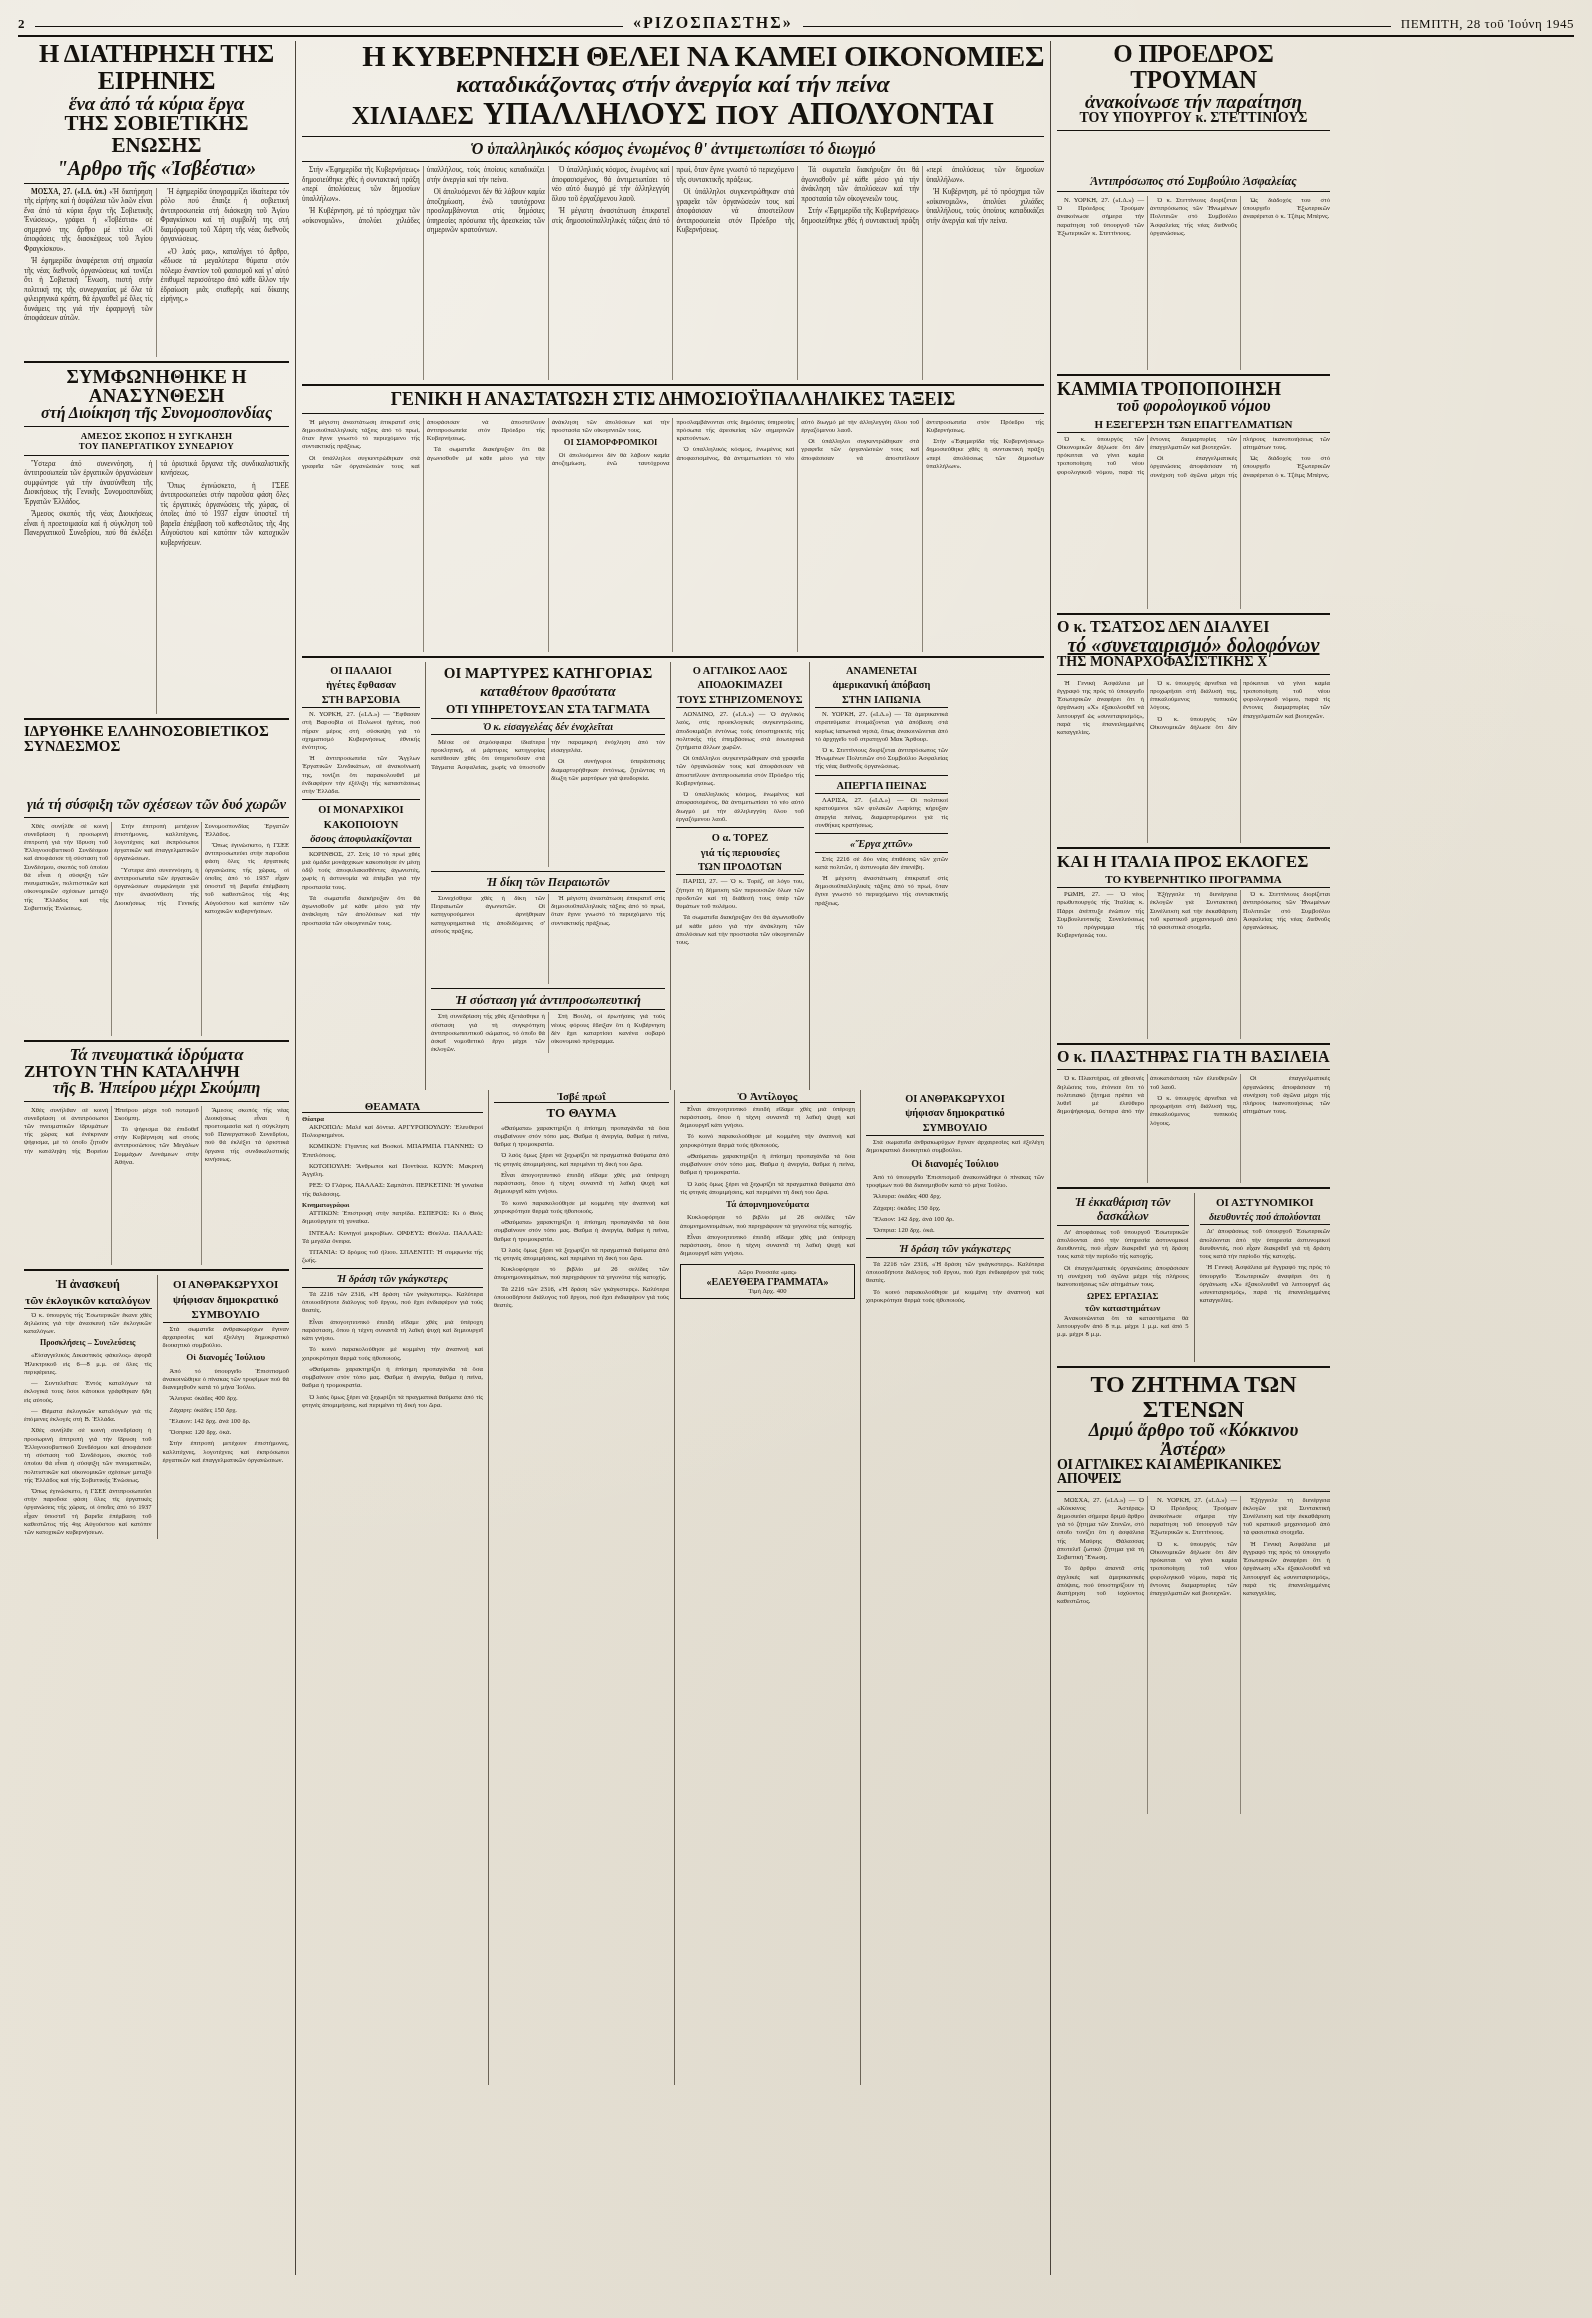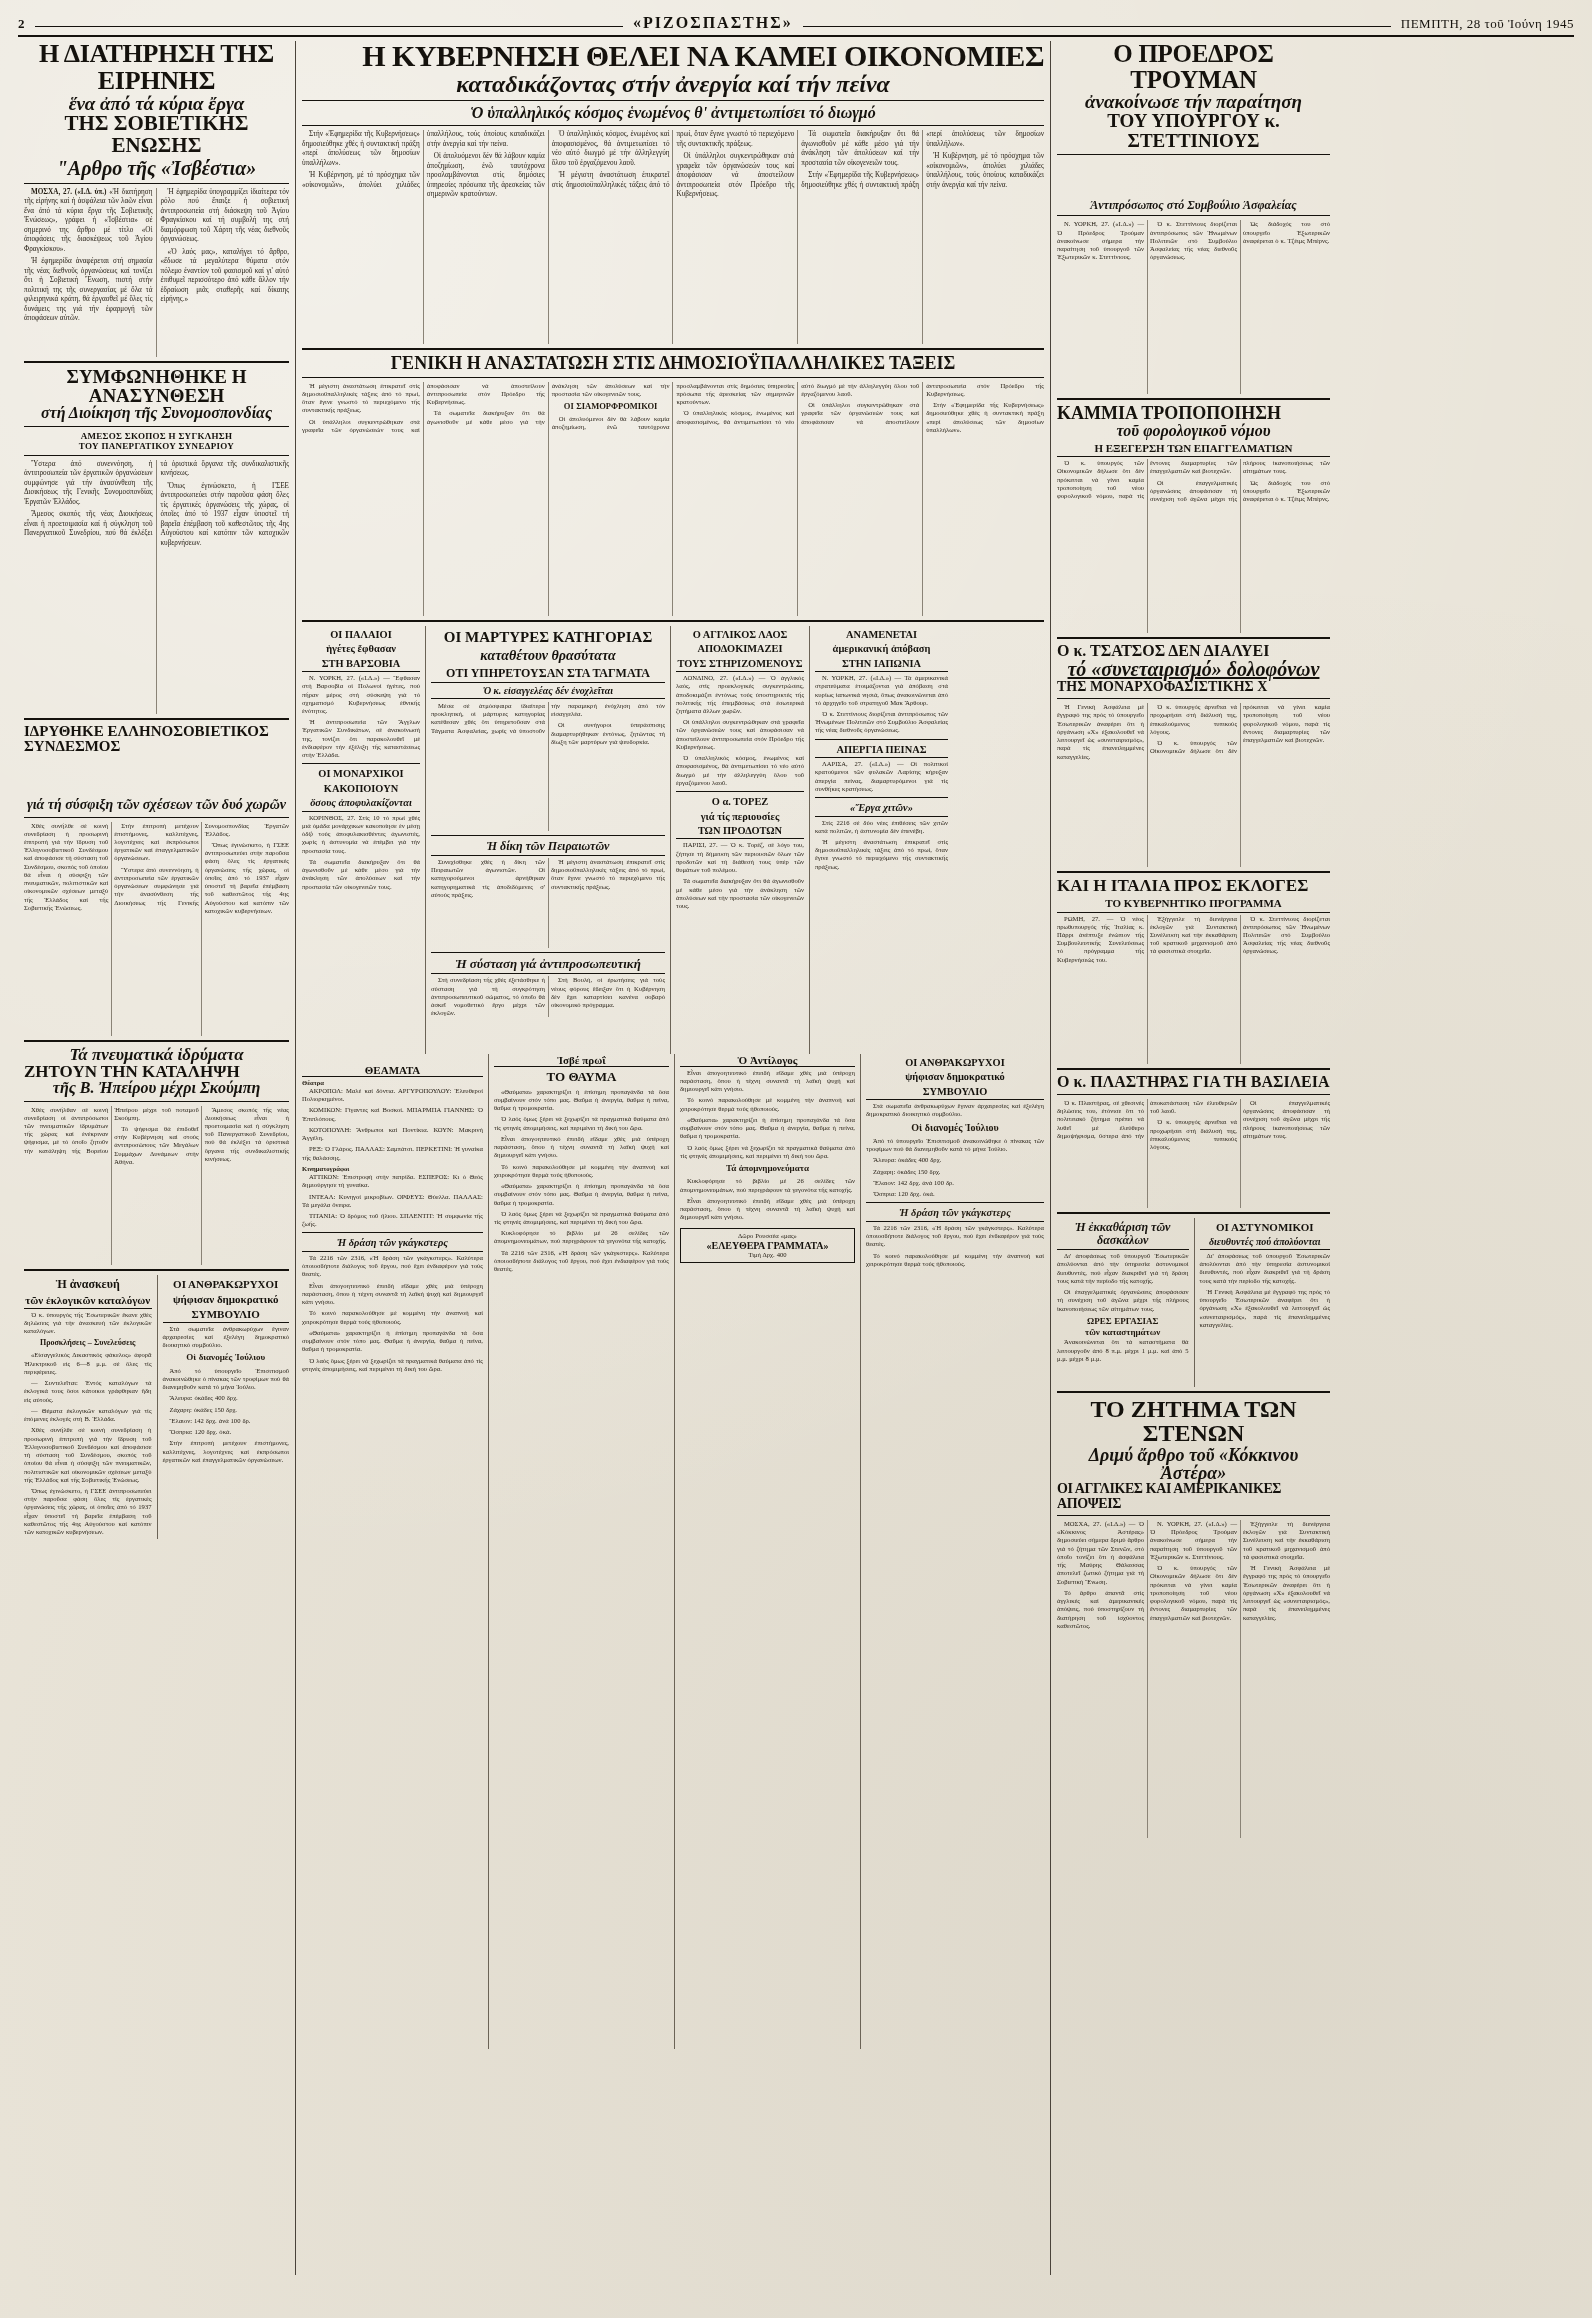--- a/index.html
+++ b/index.html
@@ -169,20 +169,26 @@
         </div>
       </div>
     </div>
 
     <div class="vrule"></div>
 
     <div class="col" style="width:754px;">
 
       <h1 class="hd-xl">Η ΚΥΒΕΡΝΗΣΗ ΘΕΛΕΙ ΝΑ ΚΑΜΕΙ ΟΙΚΟΝΟΜΙΕΣ</h1>
       <h2 class="sub-italic" style="font-size:24px;">καταδικάζοντας στήν ἀνεργία καί τήν πείνα</h2>
+      <div style="display:flex;justify-content:center;align-items:baseline;gap:9px;">
+        <span class="bold" style="font-size:25px;">ΧΙΛΙΑΔΕΣ</span>
+        <span class="bold" style="font-size:31px;">ΥΠΑΛΛΗΛΟΥΣ</span>
+        <span class="bold" style="font-size:28px;">ΠΟΥ</span>
+        <span class="bold" style="font-size:31px;">ΑΠΟΛΥΟΝΤΑΙ</span>
+      </div>
       <div class="rule-thin"></div>
       <h3 class="sub-italic" style="font-size:16px;">Ὁ ὑπαλληλικός κόσμος ἑνωμένος θ' ἀντιμετωπίσει τό διωγμό</h3>
       <div class="rule-thin"></div>
 
       <div class="bt" style="column-count:6;column-gap:7px;column-rule:1px solid #8a8376;height:214px;overflow:hidden;">
         <p>Στήν «Ἐφημερίδα τῆς Κυβερνήσεως» δημοσιεύθηκε χθές ἡ συντακτική πράξη «περί ἀπολύσεως τῶν δημοσίων ὑπαλλήλων».</p>
         <p>Ἡ Κυβέρνηση, μέ τό πρόσχημα τῶν «οἰκονομιῶν», ἀπολύει χιλιάδες ὑπαλλήλους, τούς ὁποίους καταδικάζει στήν ἀνεργία καί τήν πείνα.</p>
         <p>Οἱ ἀπολυόμενοι δέν θά λάβουν καμία ἀποζημίωση, ἐνῶ ταυτόχρονα προσλαμβάνονται στίς δημόσιες ὑπηρεσίες πρόσωπα τῆς ἀρεσκείας τῶν σημερινῶν κρατούντων.</p>
         <p>Ὁ ὑπαλληλικός κόσμος, ἑνωμένος καί ἀποφασισμένος, θά ἀντιμετωπίσει τό νέο αὐτό διωγμό μέ τήν ἀλληλεγγύη ὅλου τοῦ ἐργαζόμενου λαοῦ.</p>
         <p>Ἡ μέγιστη ἀναστάτωση ἐπικρατεῖ στίς δημοσιοϋπαλληλικές τάξεις ἀπό τό πρωί, ὅταν ἔγινε γνωστό τό περιεχόμενο τῆς συντακτικῆς πράξεως.</p>
@@ -372,21 +378,21 @@
         </div>
       </div>
     </div>
 
     <div class="vrule"></div>
 
     <div class="col" style="width:285px;">
 
       <h1 class="hd-lg" style="font-size:25px;">Ο ΠΡΟΕΔΡΟΣ ΤΡΟΥΜΑΝ</h1>
       <h2 class="sub-italic" style="font-size:19px;">ἀνακοίνωσε τήν παραίτηση</h2>
-      <h1 class="hd-md" style="font-size:19px;">ΤΟΥ ΥΠΟΥΡΓΟΥ κ. ΣΤΕΤΤΙΝΙΟΥΣ</h1>
+      <h1 class="hd-md" style="font-size:14px;">ΤΟΥ ΥΠΟΥΡΓΟΥ κ. ΣΤΕΤΤΙΝΙΟΥΣ</h1>
       <div class="rule-thin"></div>
       <h3 class="sub-italic-sm" style="font-size:12px;">Ἀντιπρόσωπος στό Συμβούλιο Ἀσφαλείας</h3>
       <div class="rule-thin"></div>
 
       <div class="bt tiny" style="column-count:3;column-gap:6px;column-rule:1px solid #8a8376;height:174px;overflow:hidden;">
         <p>Ν. ΥΟΡΚΗ, 27. («Ι.Δ.») — Ὁ Πρόεδρος Τρούμαν ἀνακοίνωσε σήμερα τήν παραίτηση τοῦ ὑπουργοῦ τῶν Ἐξωτερικῶν κ. Στεττίνιους.</p>
         <p>Ὁ κ. Στεττίνιους διορίζεται ἀντιπρόσωπος τῶν Ἡνωμένων Πολιτειῶν στό Συμβούλιο Ἀσφαλείας τῆς νέας διεθνοῦς ὀργανώσεως.</p>
         <p>Ὡς διάδοχός του στό ὑπουργεῖο Ἐξωτερικῶν ἀναφέρεται ὁ κ. Τζέιμς Μπέρνς.</p>
       </div>
 

